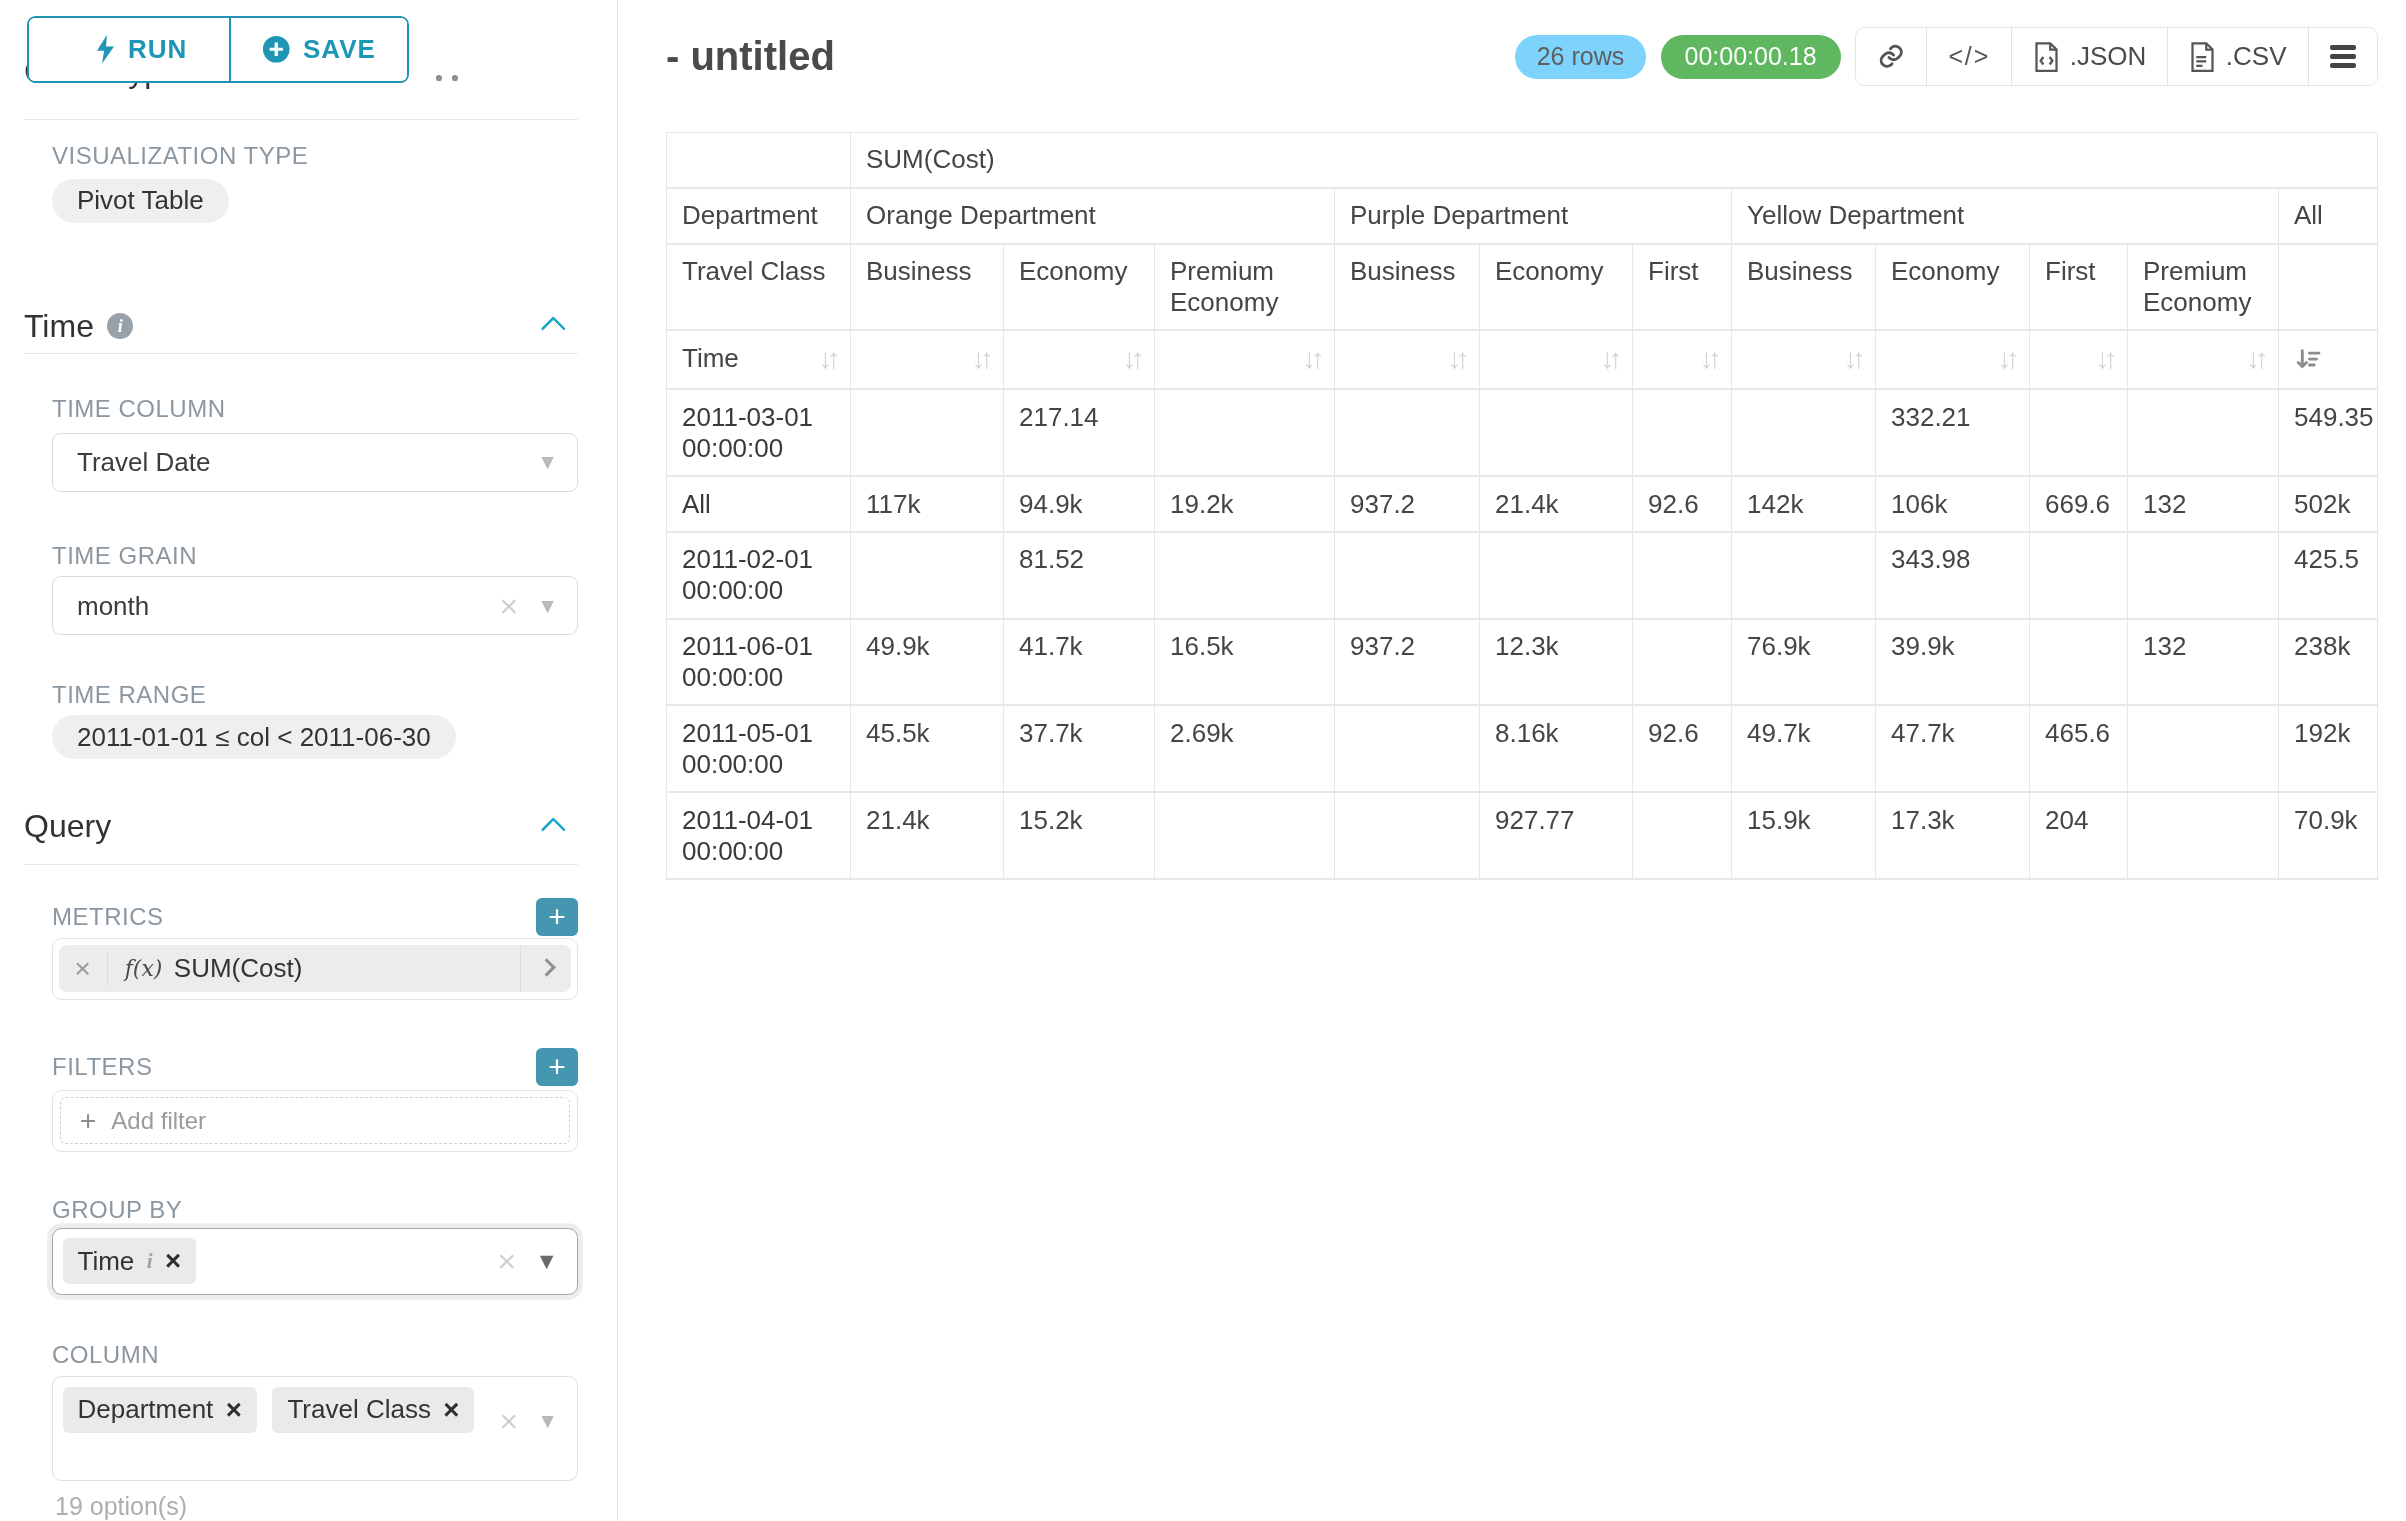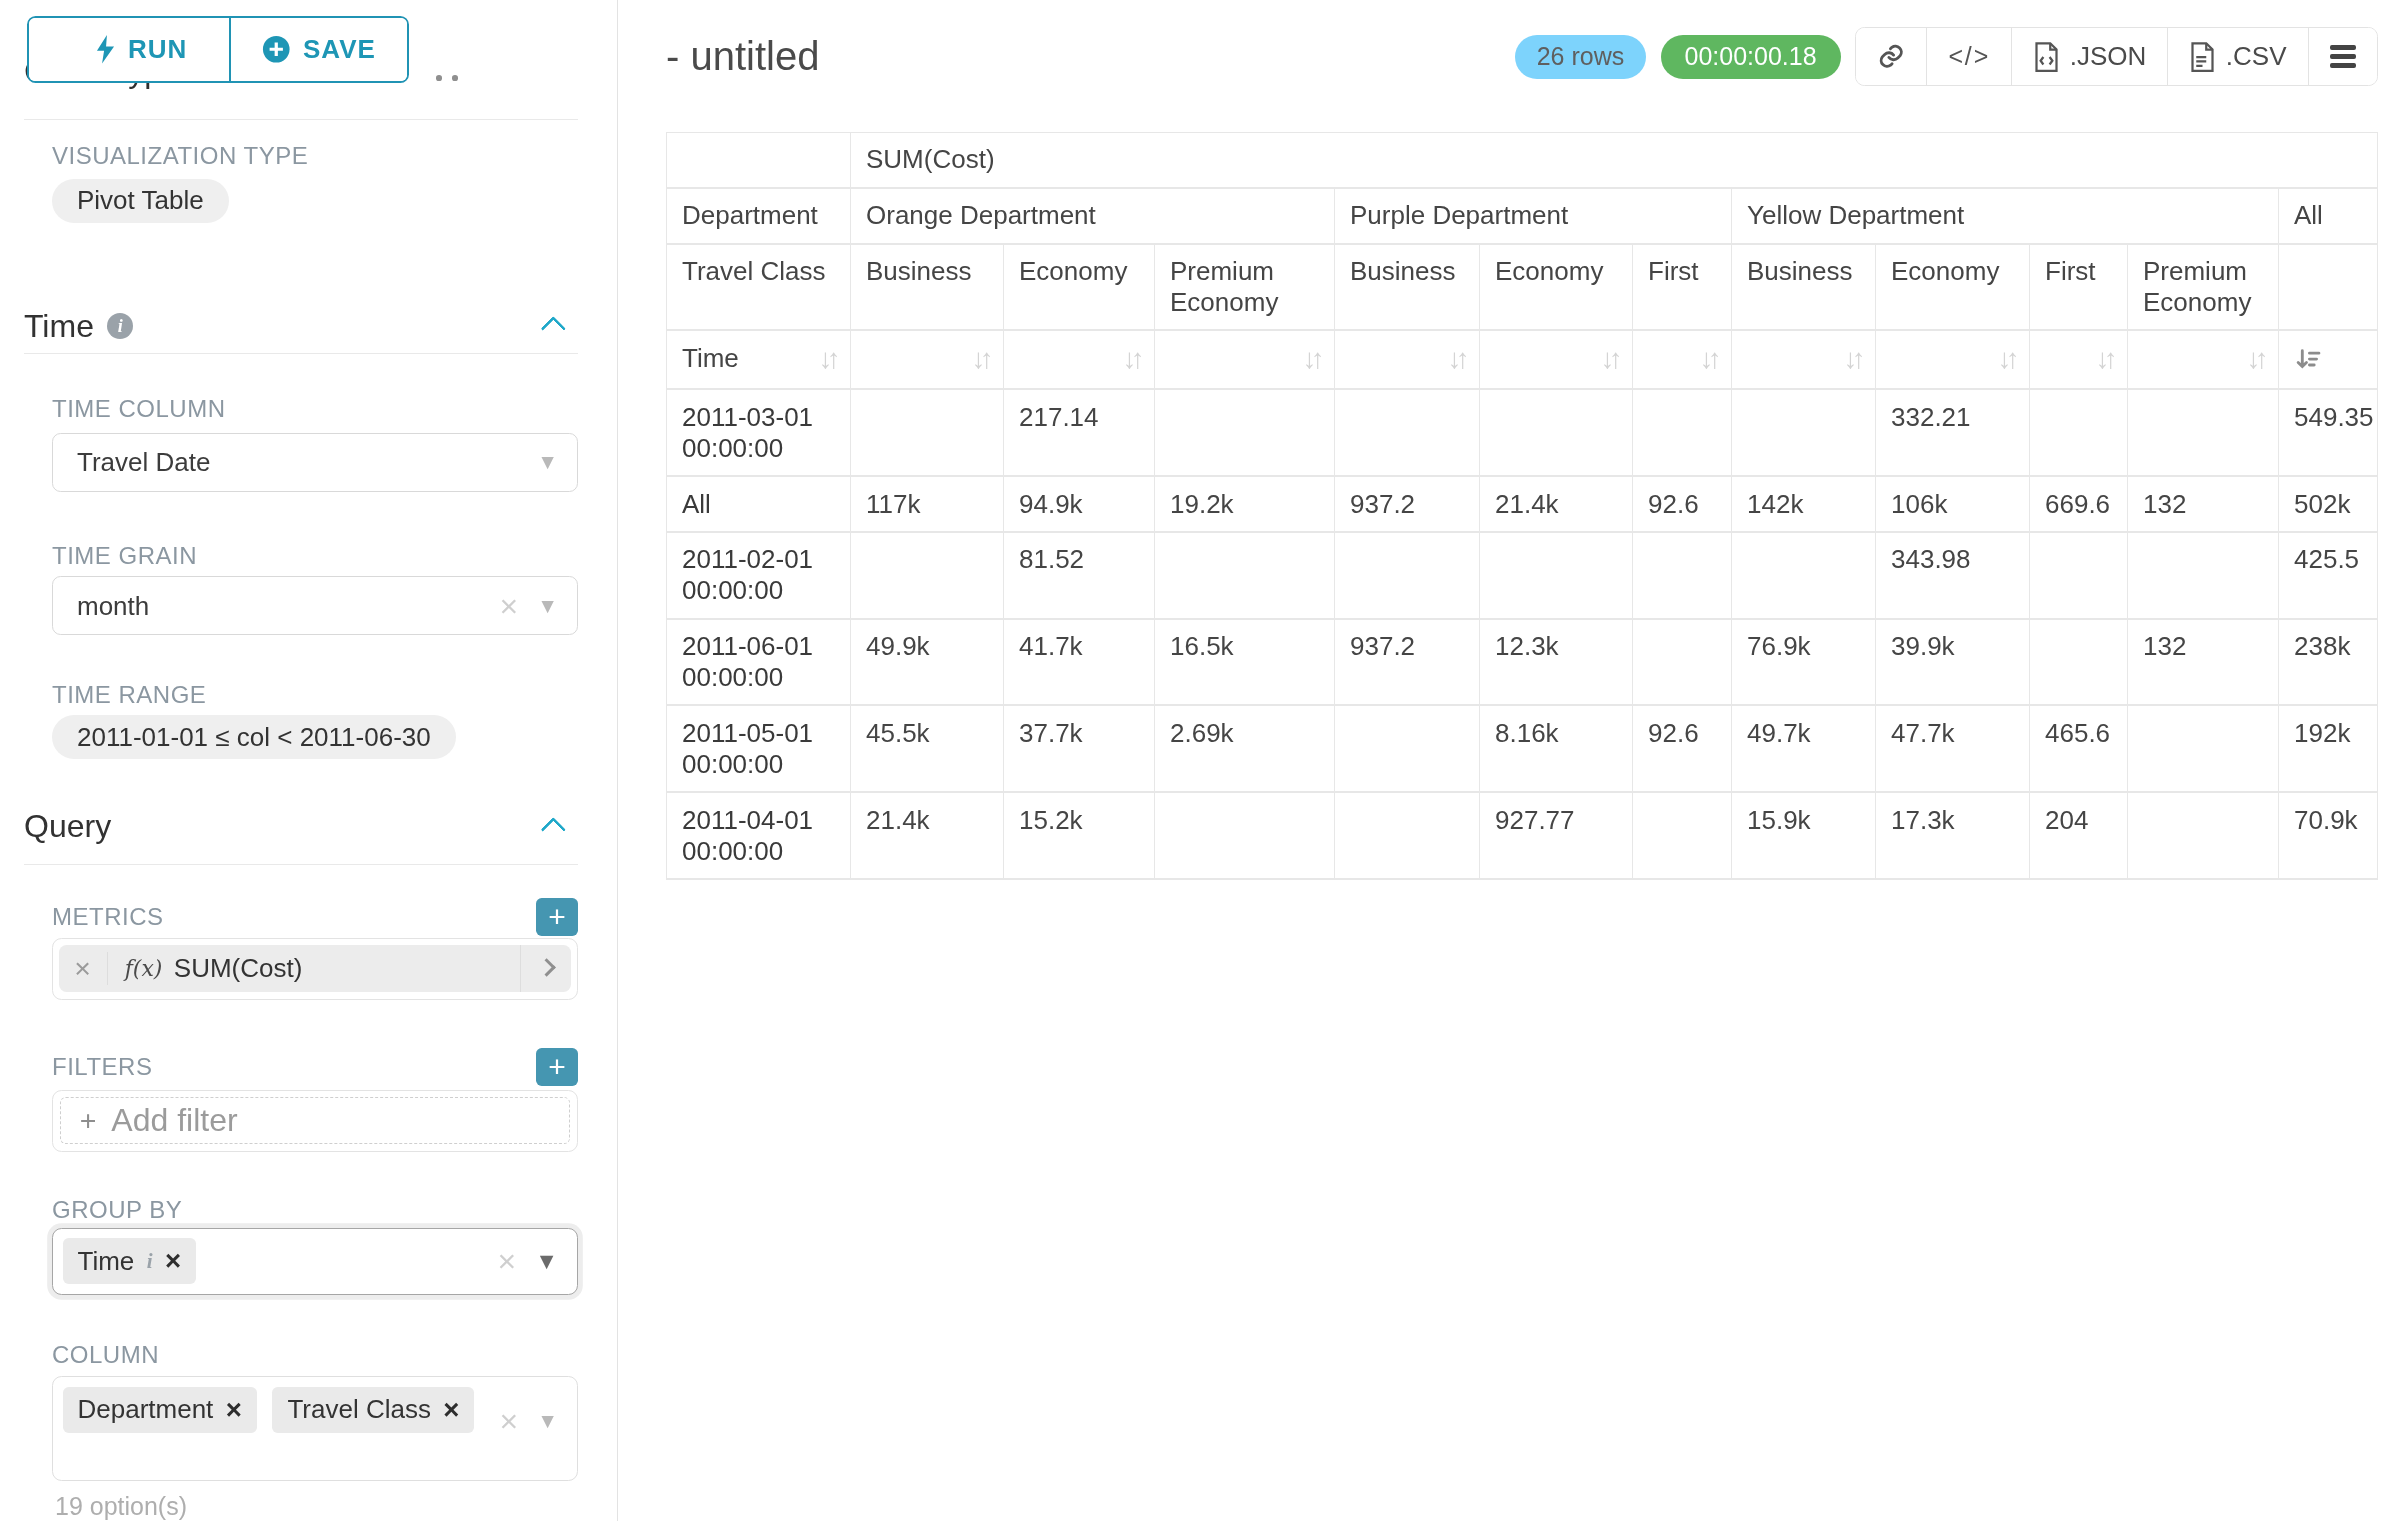--- a/index.html
+++ b/index.html
@@ -65,21 +65,21 @@
   .metric-pill .pill-arrow { margin-left:auto; width:51px; align-self:stretch;
     border-left:1.9px solid #ddd; display:flex; align-items:center; justify-content:center; cursor:pointer; }
   .chev-right { width:13.3px; height:13.3px; border-top:3.8px solid #8f8f8f;
     border-right:3.8px solid #8f8f8f; transform:rotate(45deg); }
 
   .addfilter-box { margin-left:52px; width:526px; height:62px; border:1.9px solid #e3e3e3;
     border-radius:9.5px; padding:6.7px; }
   .addfilter-inner { height:100%; border:1.9px dashed #cfcfcf; border-radius:5.7px;
     display:flex; align-items:center; padding-left:19px; gap:15px; cursor:pointer; }
   .addfilter-inner .plus { font-size:28.5px; color:#8e8e8e; }
-  .addfilter-inner .txt { font-size:32px; color:#9b9b9b; }
+  .addfilter-inner .txt { font-size:24px; color:#9b9b9b; }
 
   .tag-select { position:relative; margin-left:52px; width:526px; border:1.9px solid #dfdfdf;
     border-radius:9.5px; background:#fff; padding:9.5px; }
   .tag-select.focused { border-color:#a6a6a6; box-shadow:0 0 0 4.8px #ededed; }
   .tag { display:inline-flex; align-items:center; gap:12.4px; background:#eaeaea;
     border-radius:5.7px; height:46px; padding:0 15px; font-size:26px; color:#333; margin-right:11.4px; }
   .tag .tag-x { font-weight:700; font-size:27.6px; color:#2e2e2e; cursor:pointer; line-height:1; }
   .tag .tag-i { font-family:"Liberation Serif",serif; font-style:italic; font-weight:700;
     font-size:21px; color:#9aa2a9; }
   .hint { margin-left:55px; font-size:25px; color:#aeaeae; }
@@ -105,21 +105,21 @@
   .m-groupsel { margin-top:3.8px;  }
   .m-hint1    { margin-top:14.3px; }
   .m-columns  { margin-top:46px; }
   .m-colsel   { margin-top:7.6px;  }
   .m-hint2    { margin-top:10.5px; }
 
   
   .main { position:absolute; left:620px; top:0; width:1786px; height:1522px;
     padding:0 28.5px 0 46px; }
   .header-bar { margin-top:27px; display:flex; align-items:center; justify-content:space-between; }
-  .chart-title { font-size:40px; font-weight:400; color:#4a4a4a; cursor:text; }
+  .chart-title { font-size:40px; font-weight:700; color:#4a4a4a; cursor:text; }
   .header-right { display:flex; align-items:center; gap:14.3px; }
   .rows-badge { height:44px; display:inline-flex; align-items:center; padding:0 22px;
     background:#7dd3fc; border-radius:22px; font-size:25px; color:#5f5f5f; }
   .timer-badge { height:44px; display:inline-flex; align-items:center; padding:0 24px;
     background:#5FB760; border-radius:22px; font-size:25px; color:#fff; }
   .toolbar { display:flex; align-items:stretch; height:59px; border:1.9px solid #e3e3e3;
     border-radius:9.5px; overflow:hidden; background:#fff; }
   .tool-btn { display:flex; align-items:center; justify-content:center; gap:9.5px;
     border:none; background:#fff; cursor:pointer; font-family:inherit;
     font-size:26px; color:#4a4a4a; padding:0 21px; }

